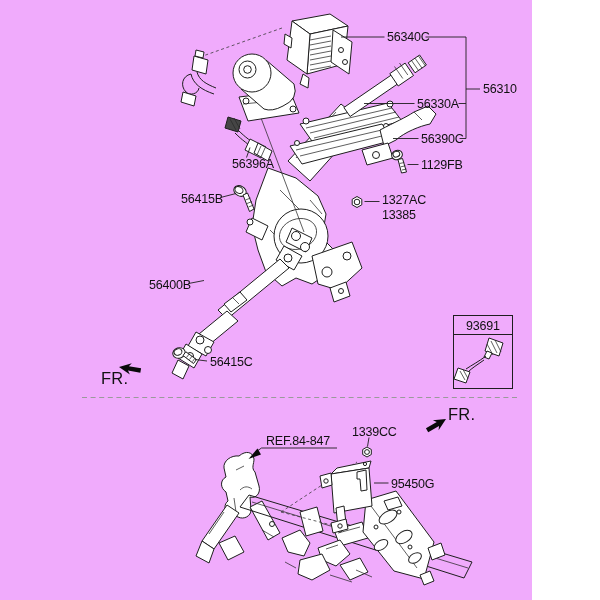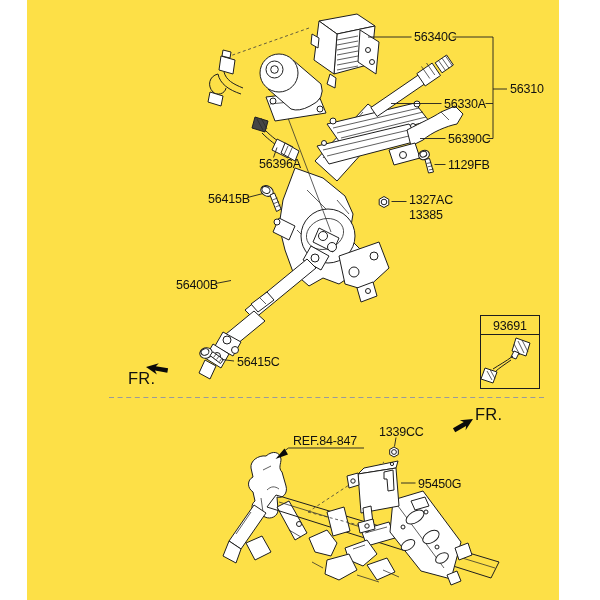--- a/index.html
+++ b/index.html
@@ -1,16 +1,16 @@
 <!DOCTYPE html>
 <html><head>
 <meta charset="utf-8">
 <style>
   html,body{margin:0;padding:0;background:#ffffff;}
-  .stage{width:532px;height:600px;position:relative;background:#fde047;overflow:hidden;margin-left:27px;}
+  .stage{width:532px;height:600px;position:relative;background:#f0abfc;overflow:hidden;}
   svg{display:block;}
   .lbl{font-family:"Liberation Sans",sans-serif;font-size:12.5px;letter-spacing:-0.2px;fill:#111111;}
   .fr{font-family:"Liberation Sans",sans-serif;font-size:16.5px;letter-spacing:0.2px;fill:#111111;}
   .ln{stroke:#1e1e1e;stroke-width:1;fill:none;}
   .thin{stroke:#2a2a2a;stroke-width:0.75;fill:none;}
   .wh{stroke:#1e1e1e;stroke-width:1;fill:#ffffff;}
   .dk{stroke:#1e1e1e;stroke-width:1;fill:#454545;}
   .lead{stroke:#1e1e1e;stroke-width:0.9;fill:none;}
   .dash{stroke:#3a3a3a;stroke-width:0.8;fill:none;stroke-dasharray:3 2.6;}
   .sep{stroke:#9a9a9a;stroke-width:1;fill:none;stroke-dasharray:5 3.6;}

